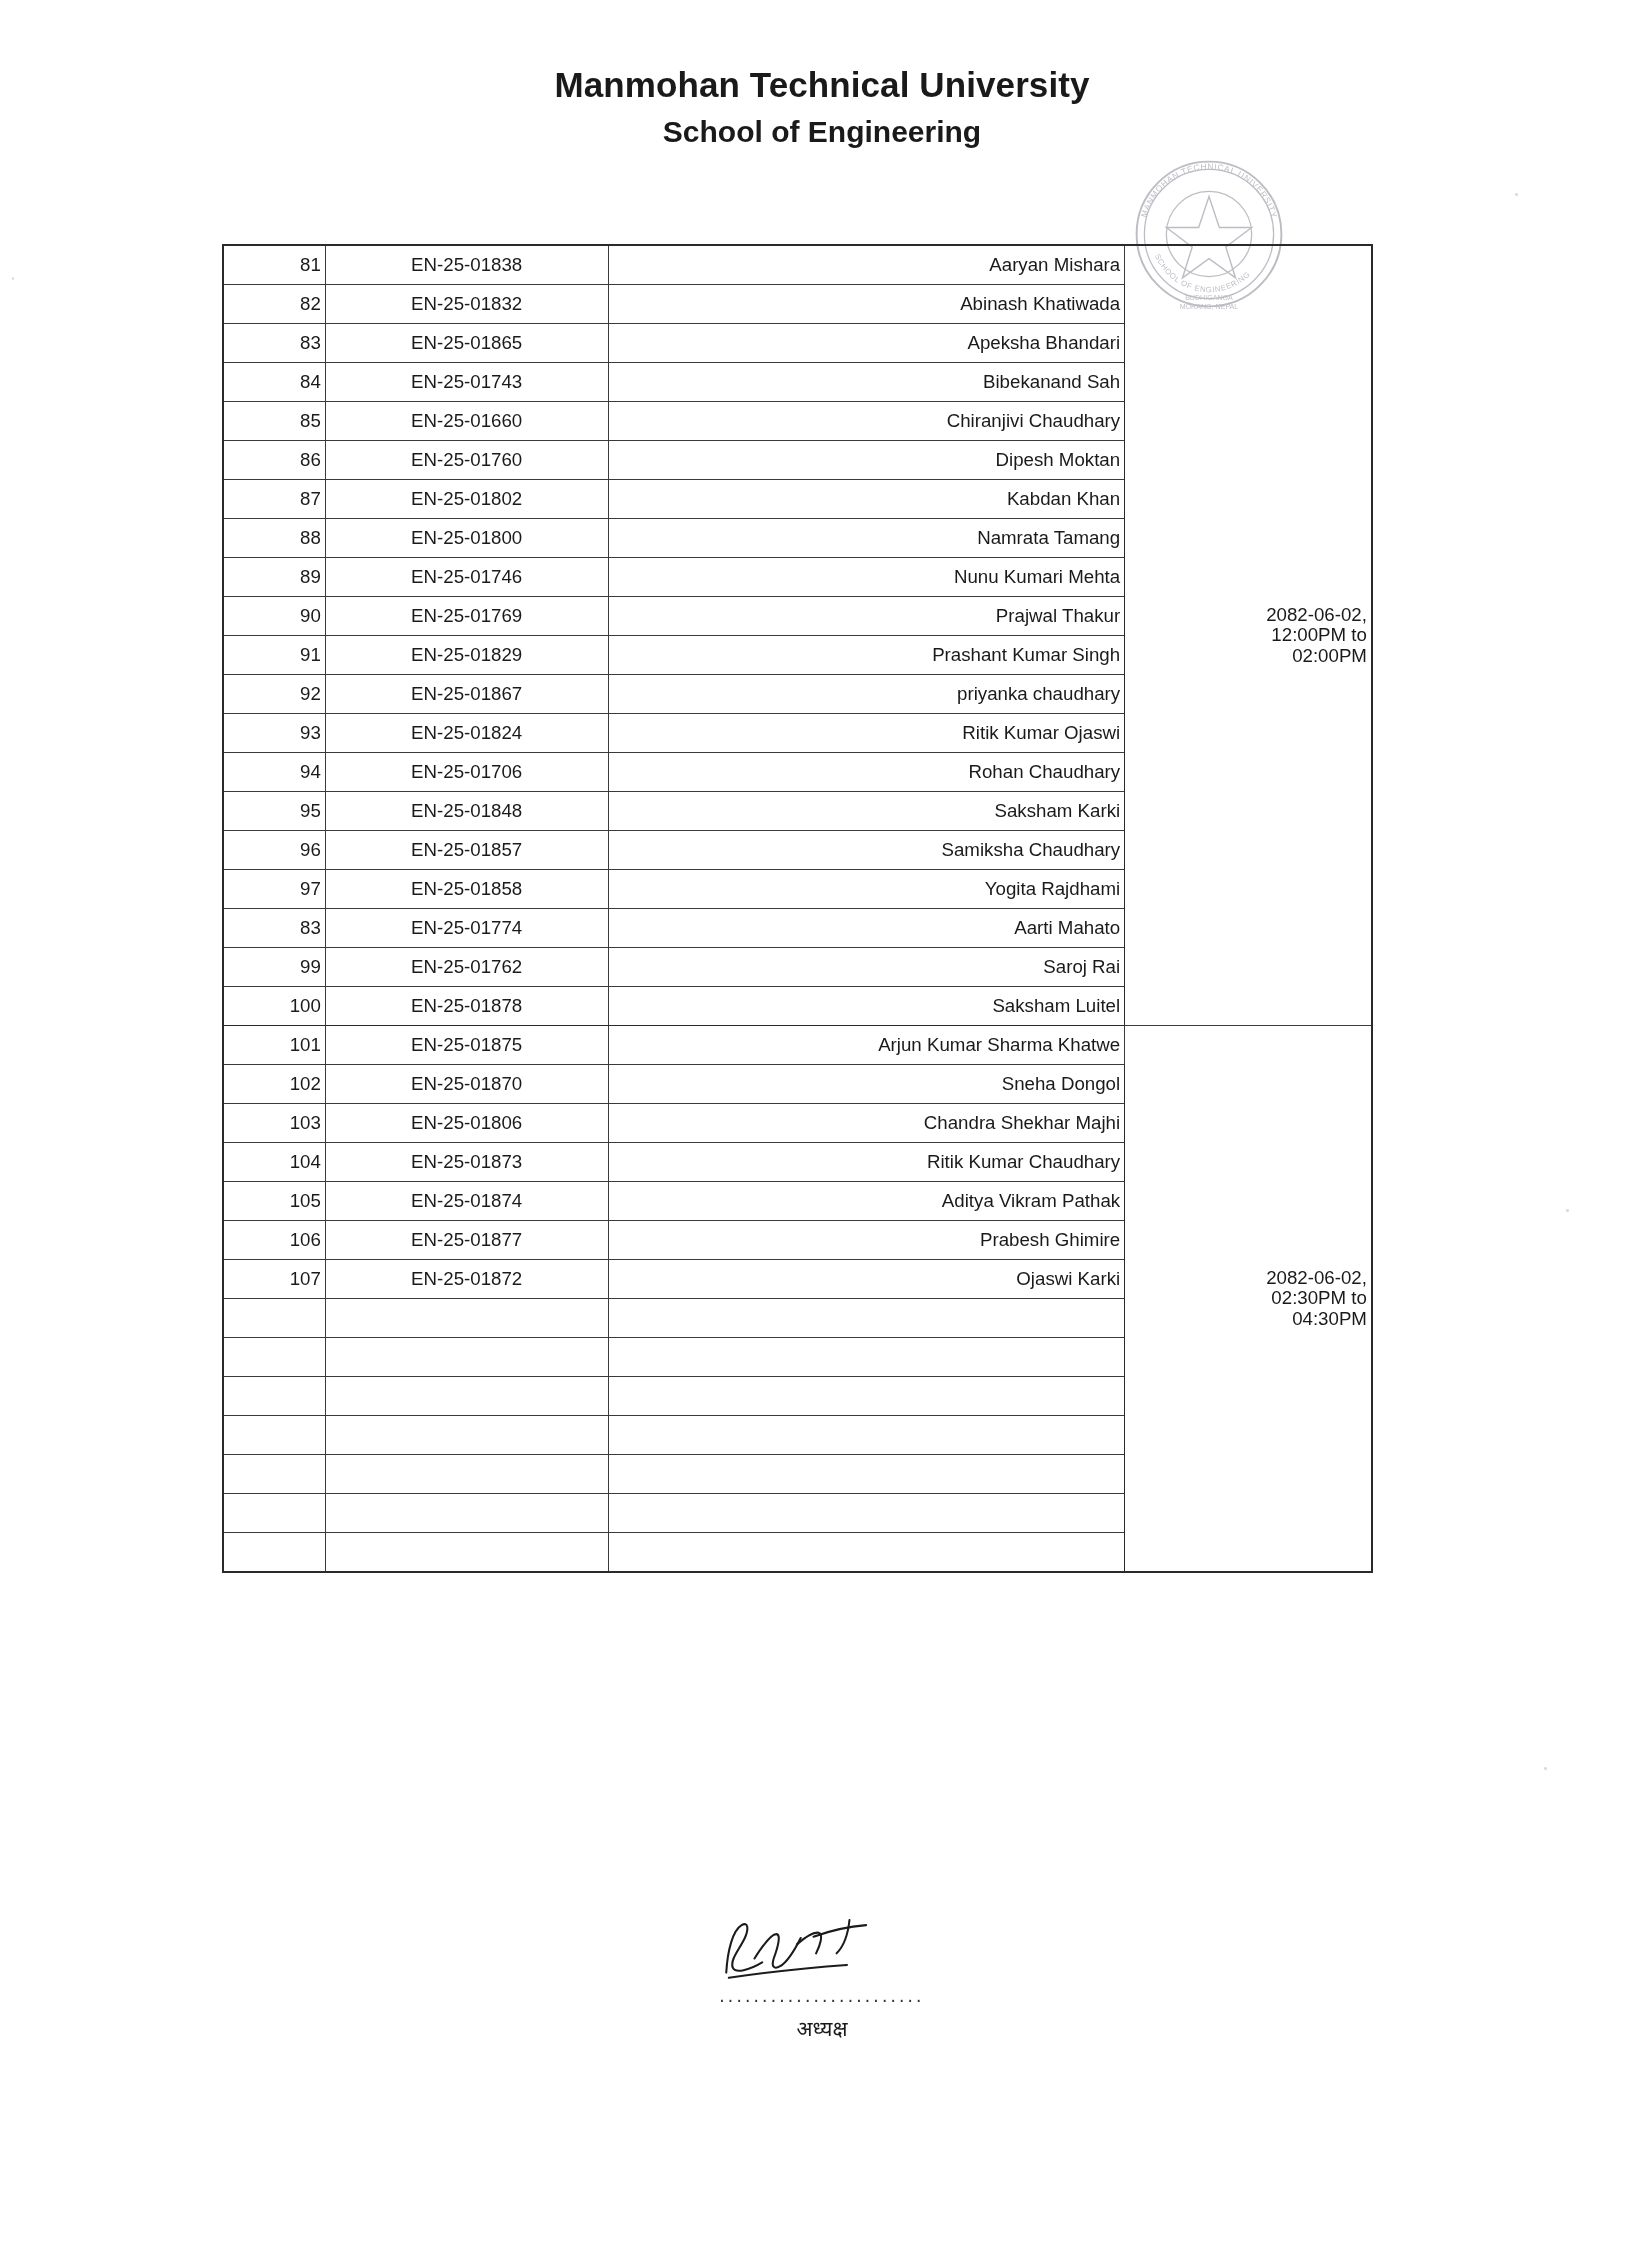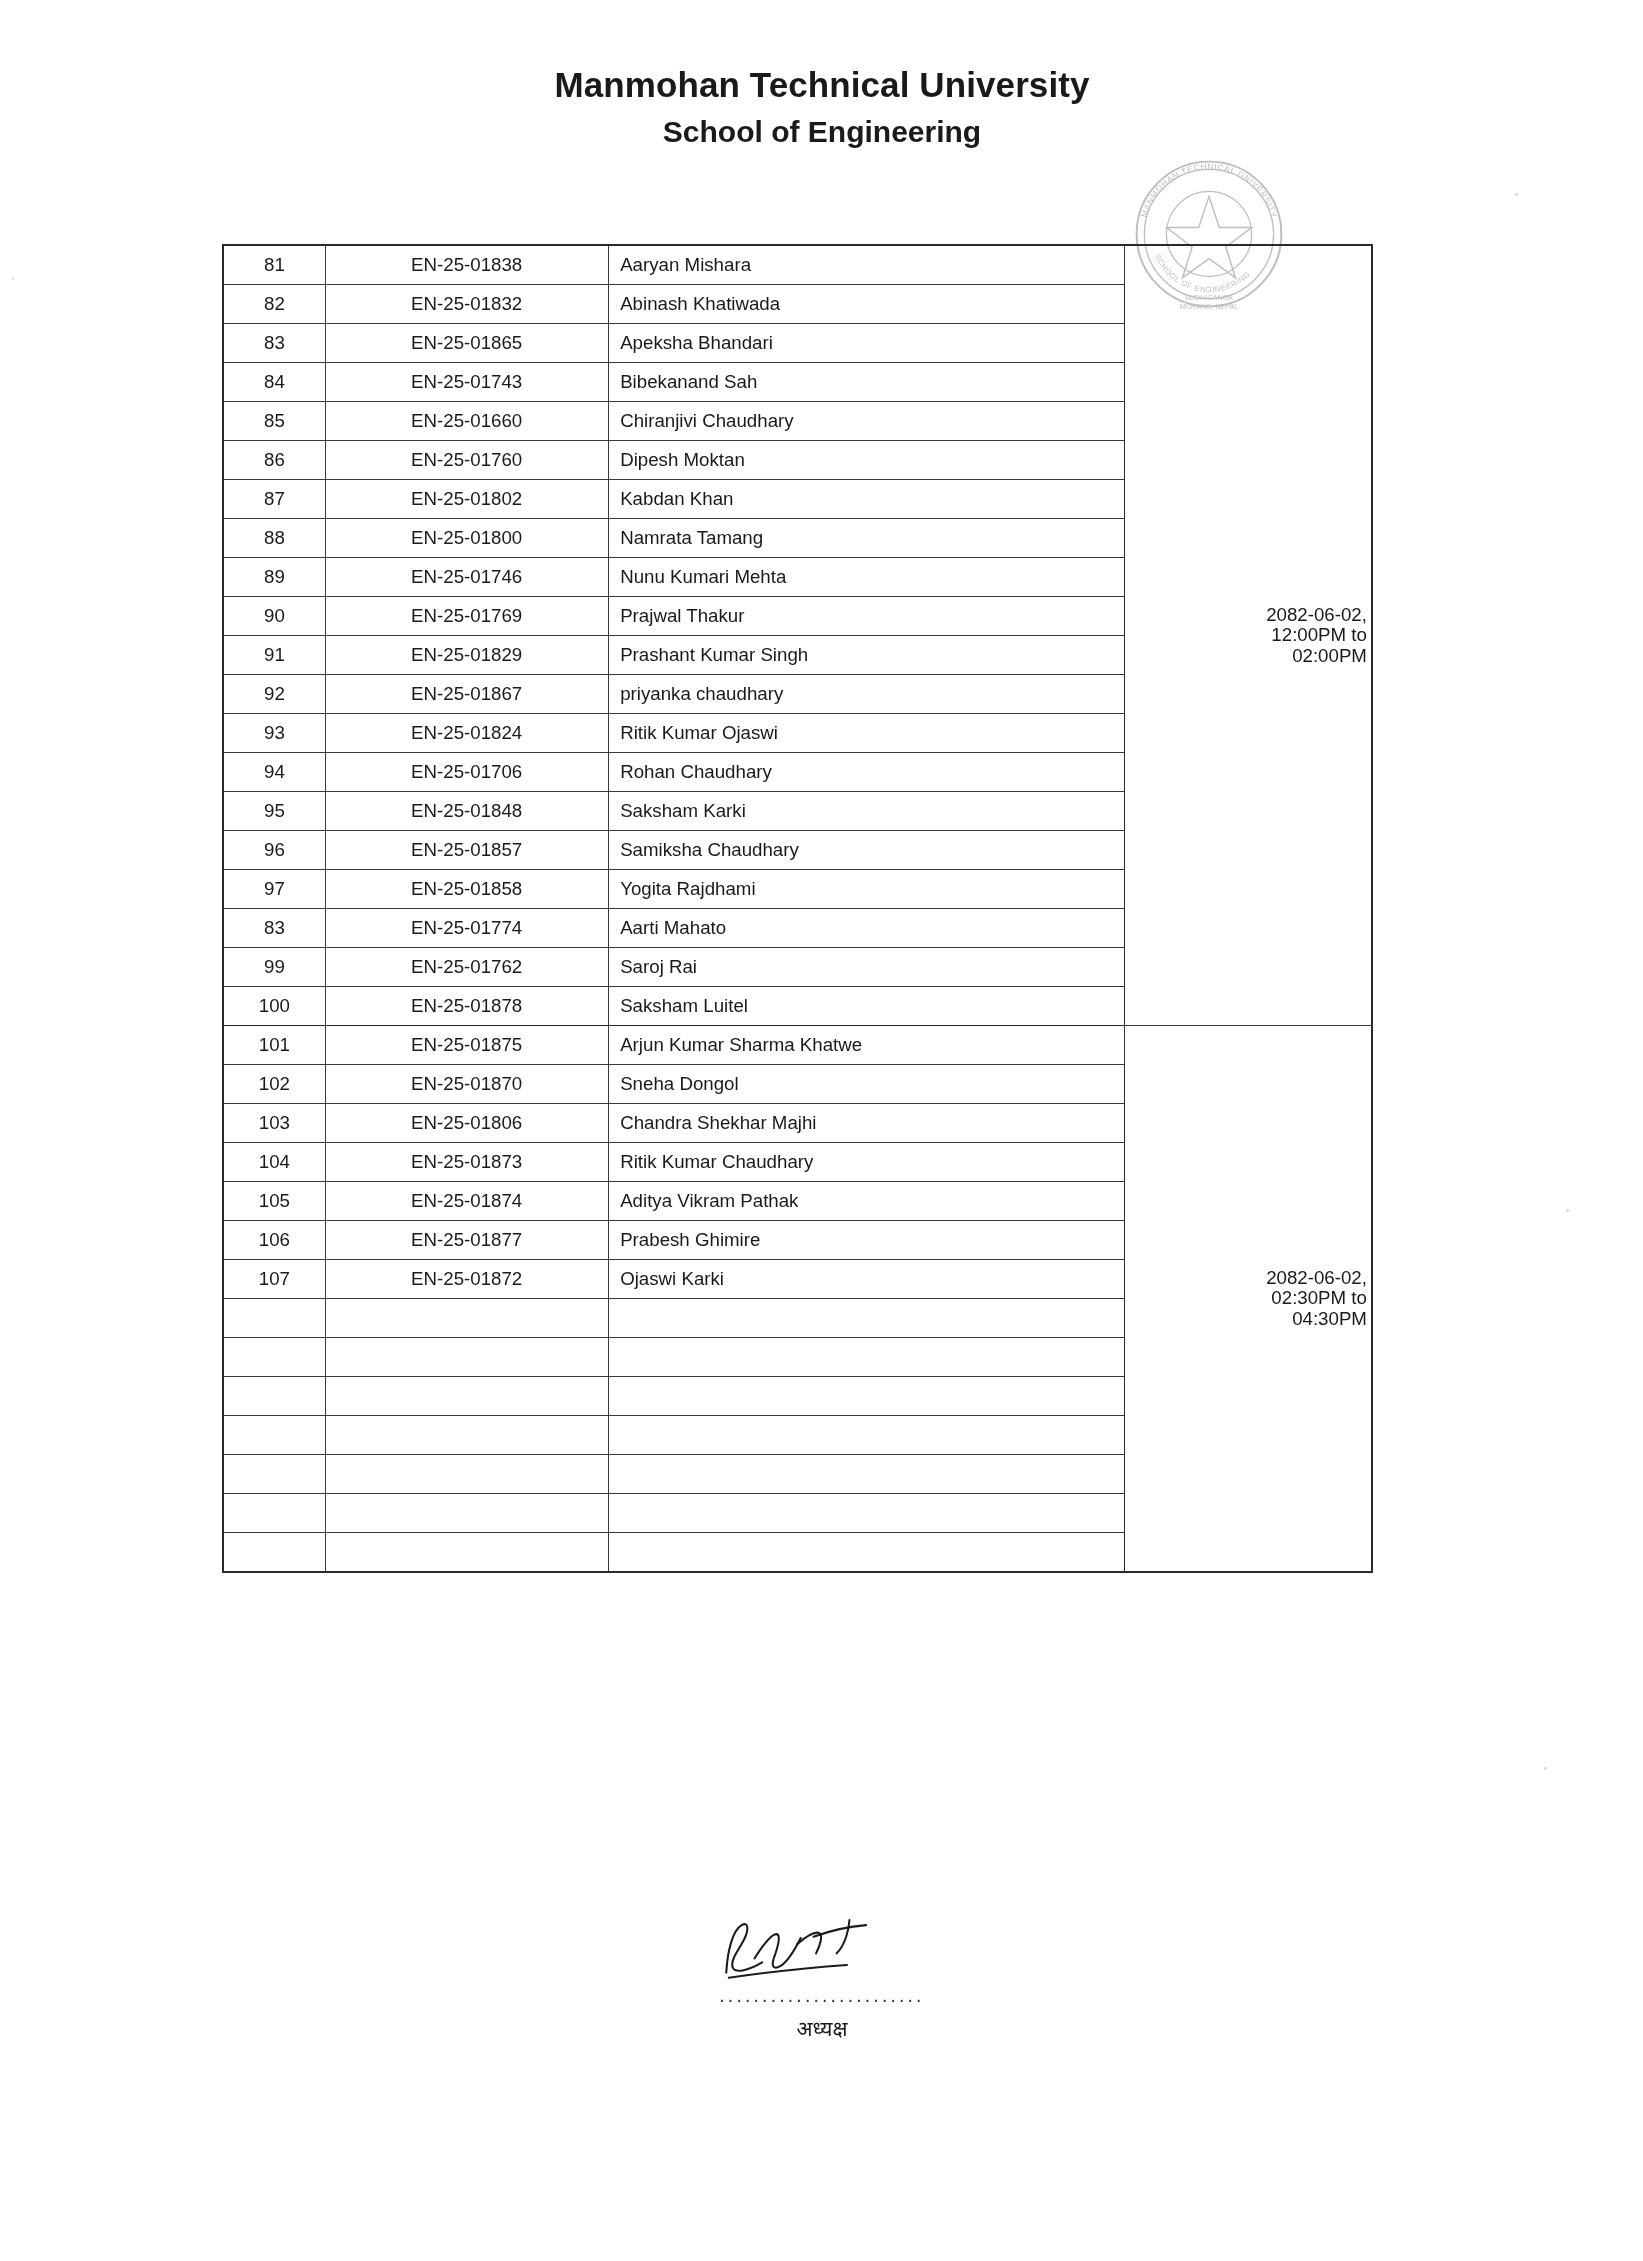--- a/index.html
+++ b/index.html
@@ -66,23 +66,23 @@
     table-layout: fixed;
   }
   table.schedule td {
     border: 1px solid #3a3a3a;
     height: 38px;
     font-size: 18.7px;
     padding: 0 3.9px;
     vertical-align: middle;
     line-height: 1.1;
   }
-  .col-sn  { width: 93px;  text-align: center; margin-left: 26px; }
+  .col-sn  { width: 93px;  text-align: right; margin-left: 26px; }
   .col-id  { width: 274px;  text-align: center; }
-  .col-nm  { width: 500px;  text-align: left; padding-left: 11.6px !important; }
+  .col-nm  { width: 500px;  text-align: right; padding-left: 11.6px !important; }
   .col-tm  { width: 238px;  text-align: right; }
 
   
   table.schedule {
     border: 2.6px solid #2a2a2a;
   }
   td.slot {
     font-size: 19.3px;
     line-height: 1.55;
     border-left: 1.9px solid #2a2a2a !important;

